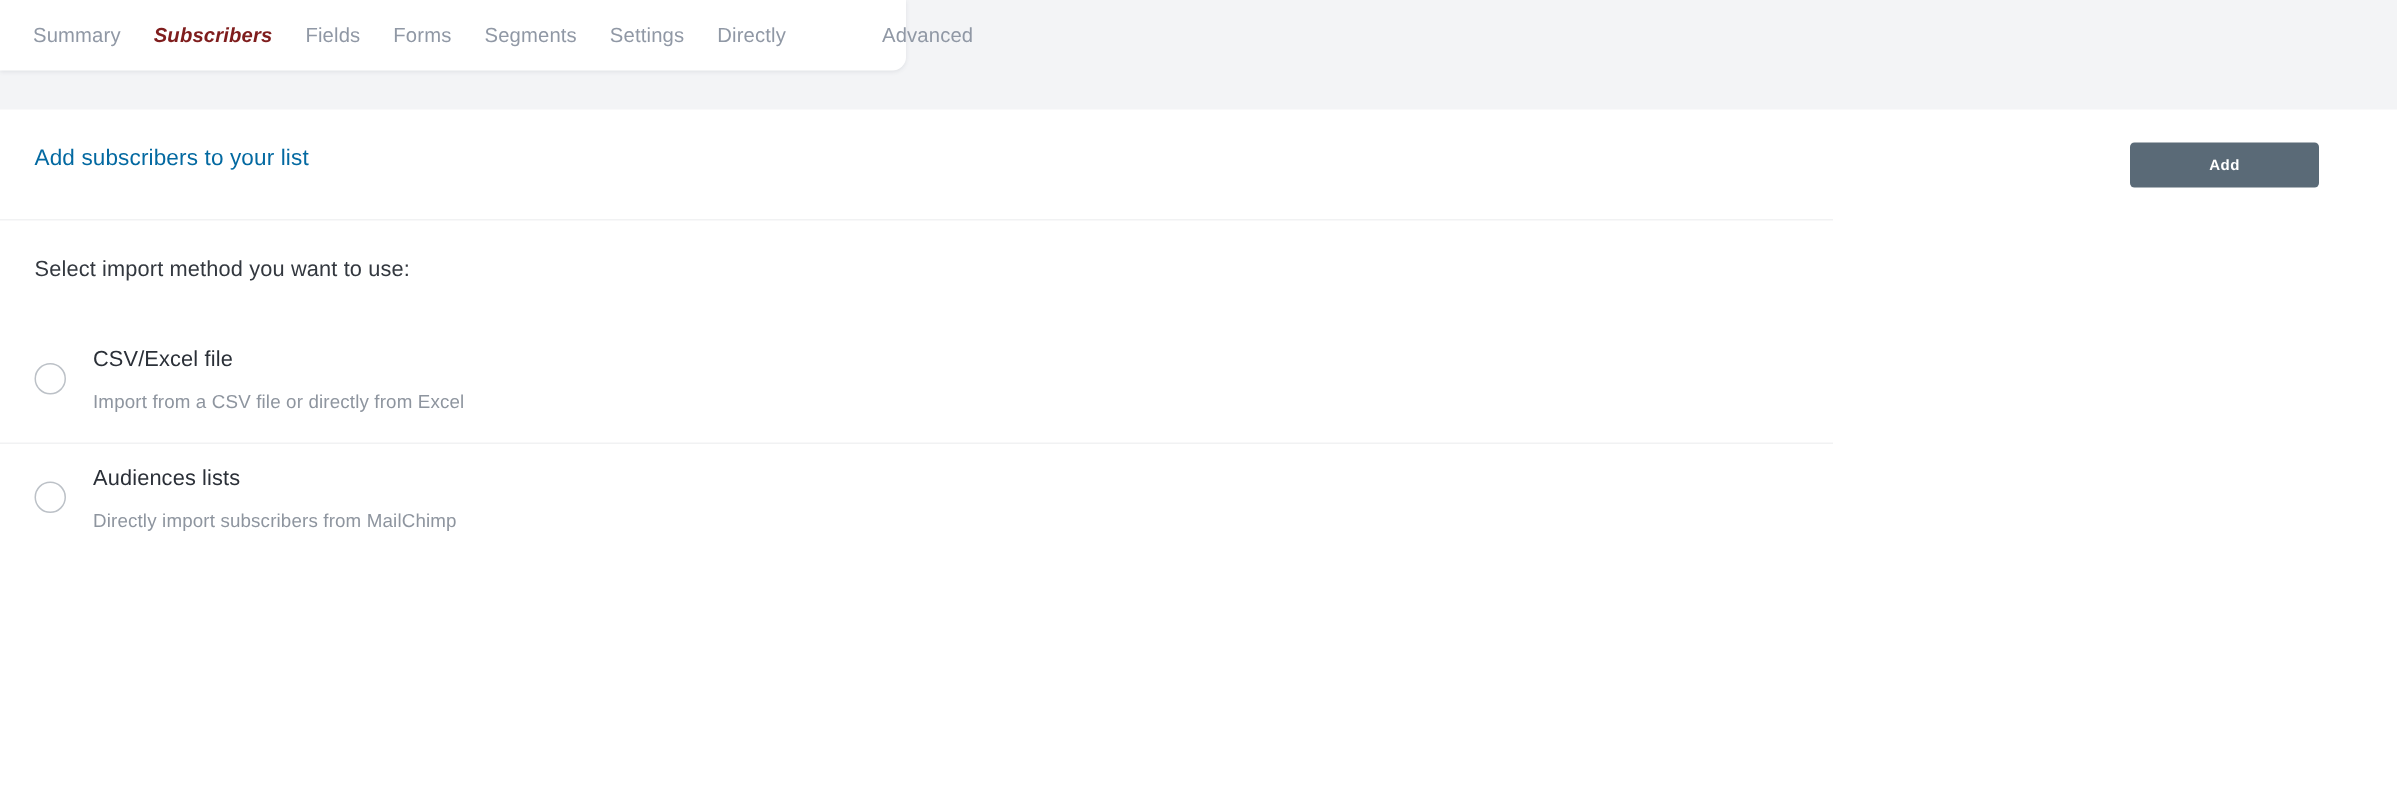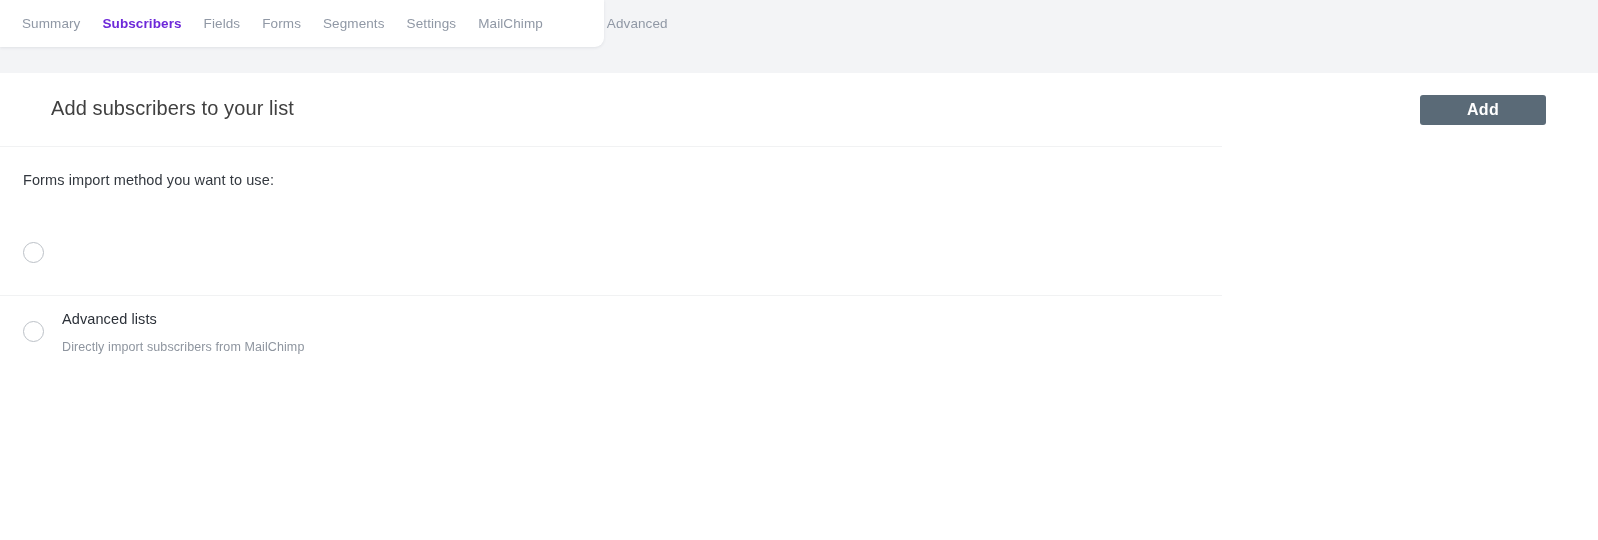--- a/index.html
+++ b/index.html
@@ -43,53 +43,53 @@
     color: #9098a5;
     letter-spacing: 0.1px;
     white-space: nowrap;
     margin-right: 22px;
     line-height: 47px;
     cursor: pointer;
     text-decoration: none;
   }
   .tab:last-child { margin-right: 0; margin-left: 42px; }
   .tab.active {
-    color: #6d28d9;
+    color: #7f1d1d;
     font-weight: bold;
+    font-style: italic;
   }
 
   
   .page-header {
     position: absolute;
     left: 0;
     top: 73px;
     width: 1598px;
     height: 67px;
   }
   .page-title {
     position: absolute;
     left: 23px;
     top: 24px;
-    font-size: 20px;
-    color: #404040;
-    letter-spacing: 0.1px;
-    margin-left: 28px;
+    font-size: 15px;
+    color: #0369a1;
+    letter-spacing: 0.1px;
   }
   .add-button {
     position: absolute;
     left: 1420px;
     top: 95px;
     width: 126px;
     height: 30px;
     background: #5a6a77;
     border: none;
     border-radius: 3px;
     color: #ffffff;
     font-family: "Liberation Sans", sans-serif;
-    font-size: 16px;
+    font-size: 10px;
     font-weight: bold;
     letter-spacing: 0.3px;
     cursor: pointer;
     padding: 0;
   }
   .header-divider {
     position: absolute;
     left: 0;
     top: 146px;
     width: 1222px;
@@ -163,40 +163,44 @@
 <body>
 
 <div class="topbar">
   <nav class="tab-card" id="tab-bar">
       <a class="tab">Summary</a>
       <a class="tab active">Subscribers</a>
       <a class="tab">Fields</a>
       <a class="tab">Forms</a>
       <a class="tab">Segments</a>
       <a class="tab">Settings</a>
-      <a class="tab">MailChimp</a>
+      <a class="tab">Directly</a>
       <a class="tab">Advanced</a>
     </nav>
 </div>
 
 <div class="page-header">
   <div class="page-title">Add subscribers to your list</div>
 </div>
 
 <button class="add-button">Add</button>
 
 <div class="header-divider"></div>
 
-<div class="select-prompt">Forms import method you want to use:</div>
+<div class="select-prompt">Select import method you want to use:</div>
 
 <div class="options" id="option-list">
     <div class="option-row">
       <span class="radio"></span>
+      <div class="option-text">
+        <span class="option-label">CSV/Excel file</span>
+        <span class="option-desc">Import from a CSV file or directly from Excel</span>
+      </div>
       <div class="option-divider" style="width: 1222px;"></div>
     </div>
     <div class="option-row">
       <span class="radio"></span>
       <div class="option-text">
-        <span class="option-label">Advanced lists</span>
+        <span class="option-label">Audiences lists</span>
         <span class="option-desc">Directly import subscribers from MailChimp</span>
       </div>
     </div>
   </div>
 
 </body></html>

